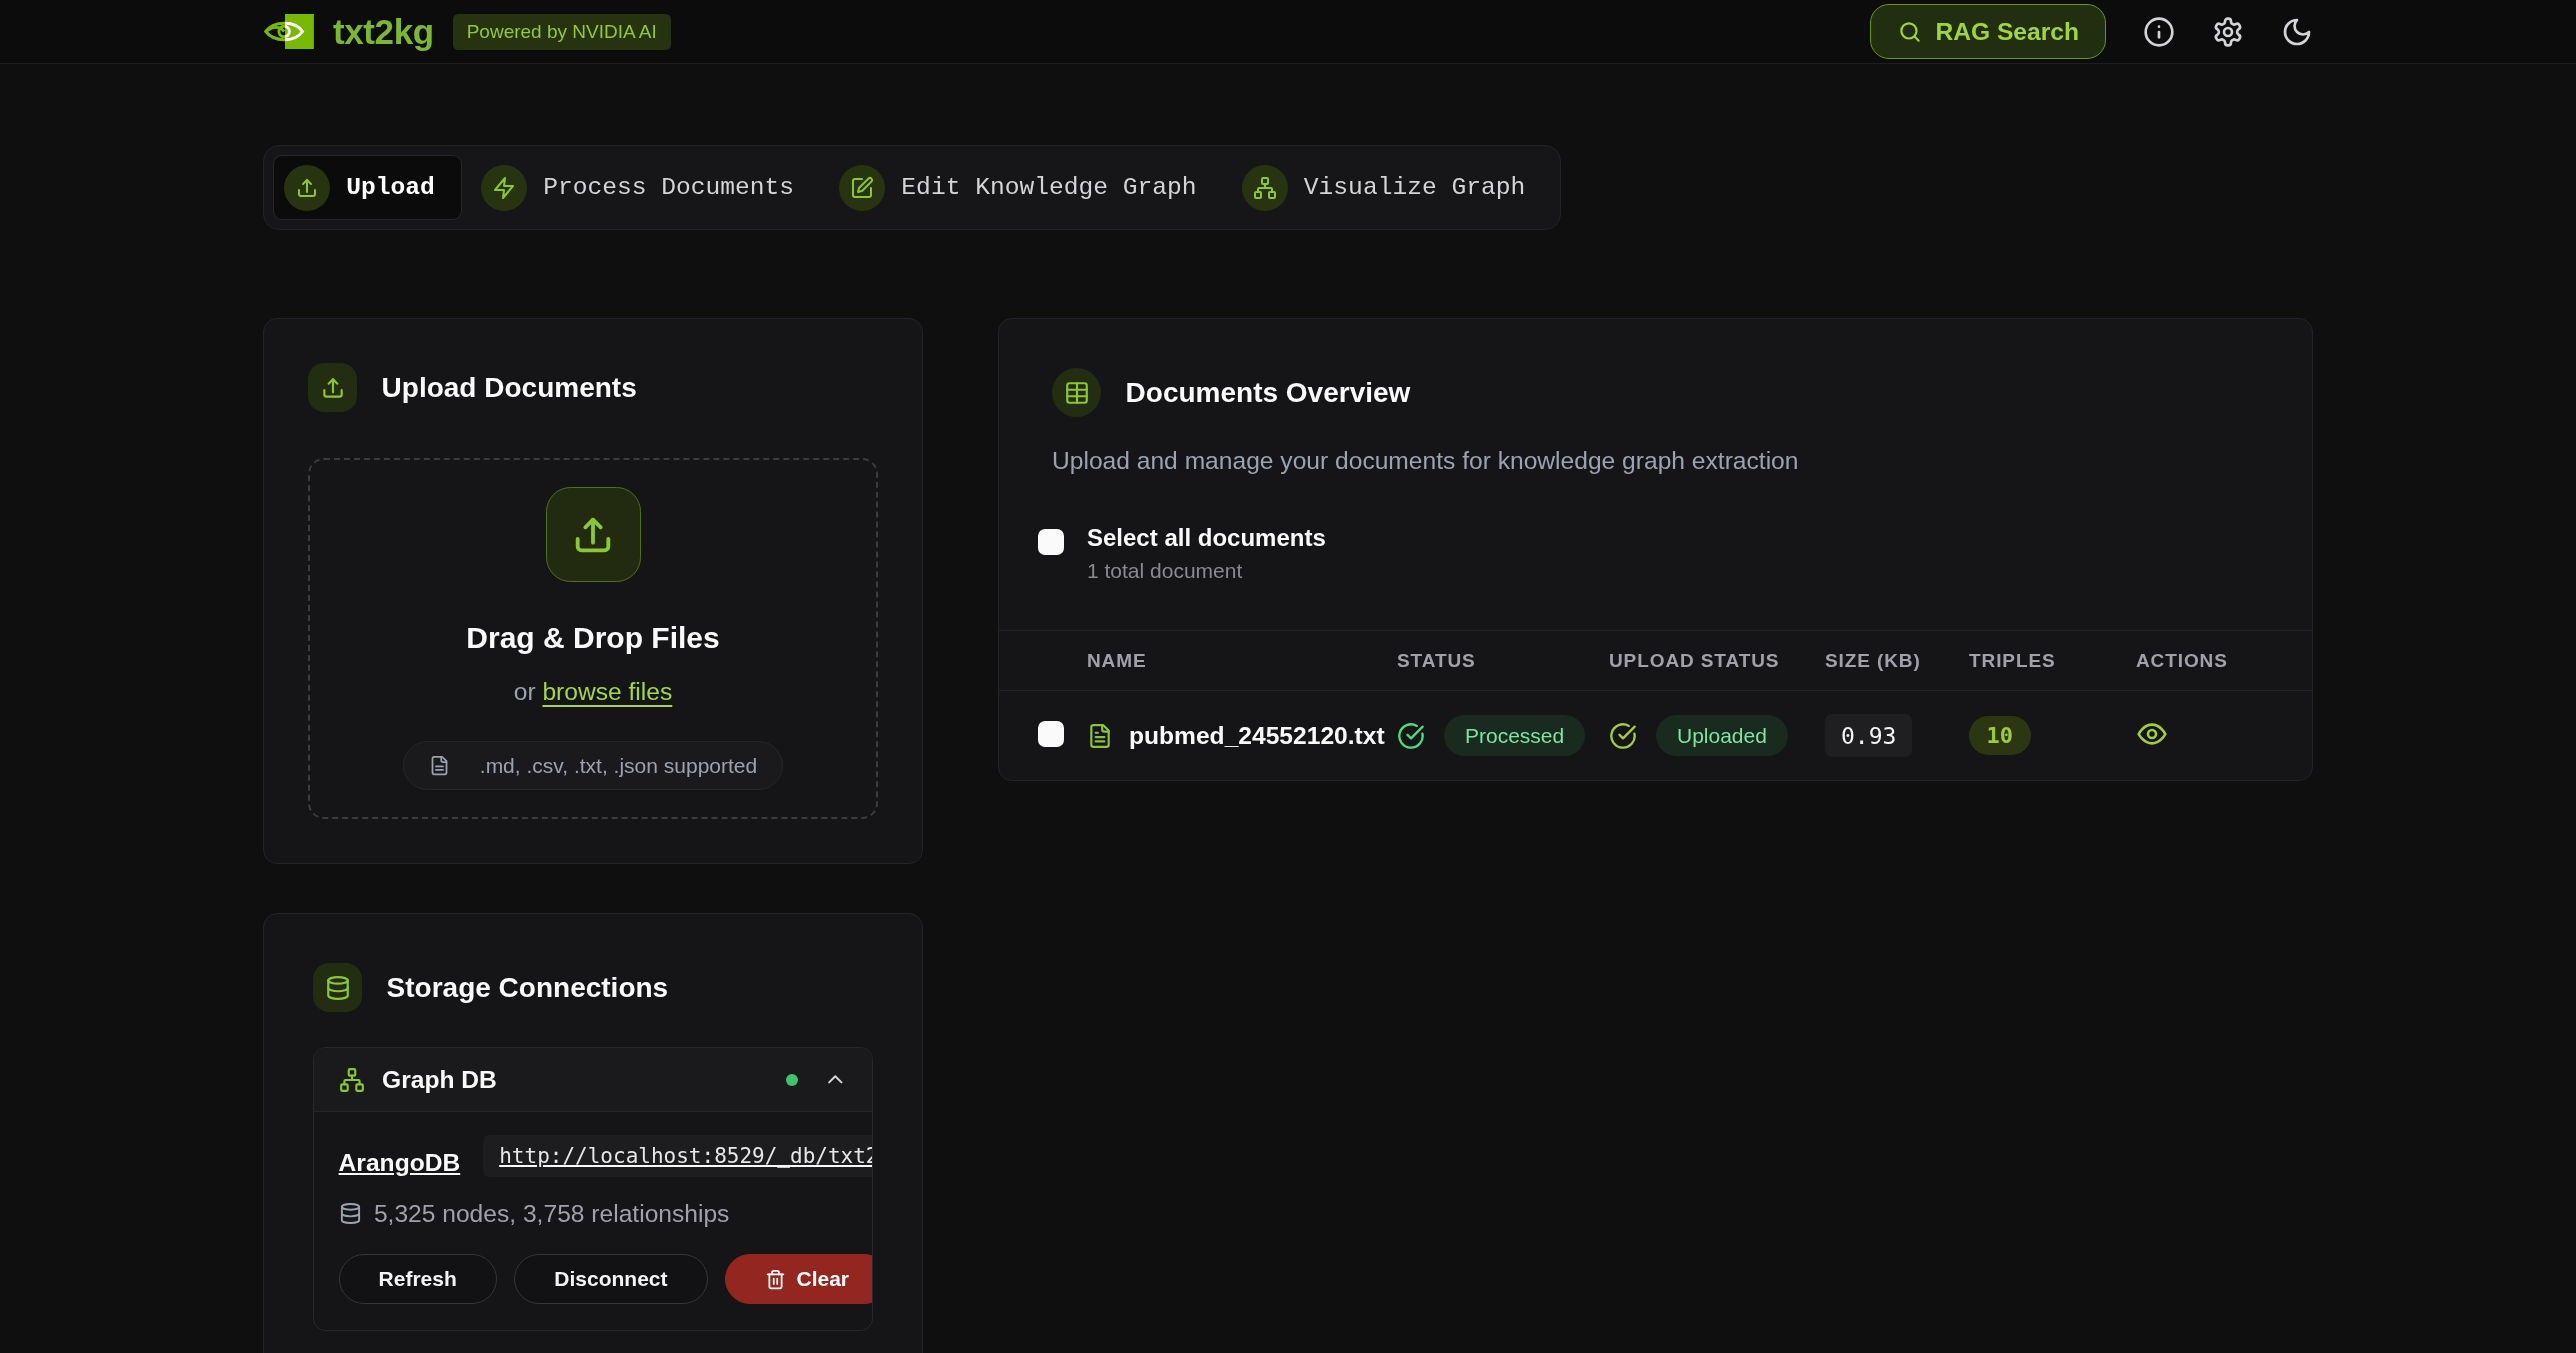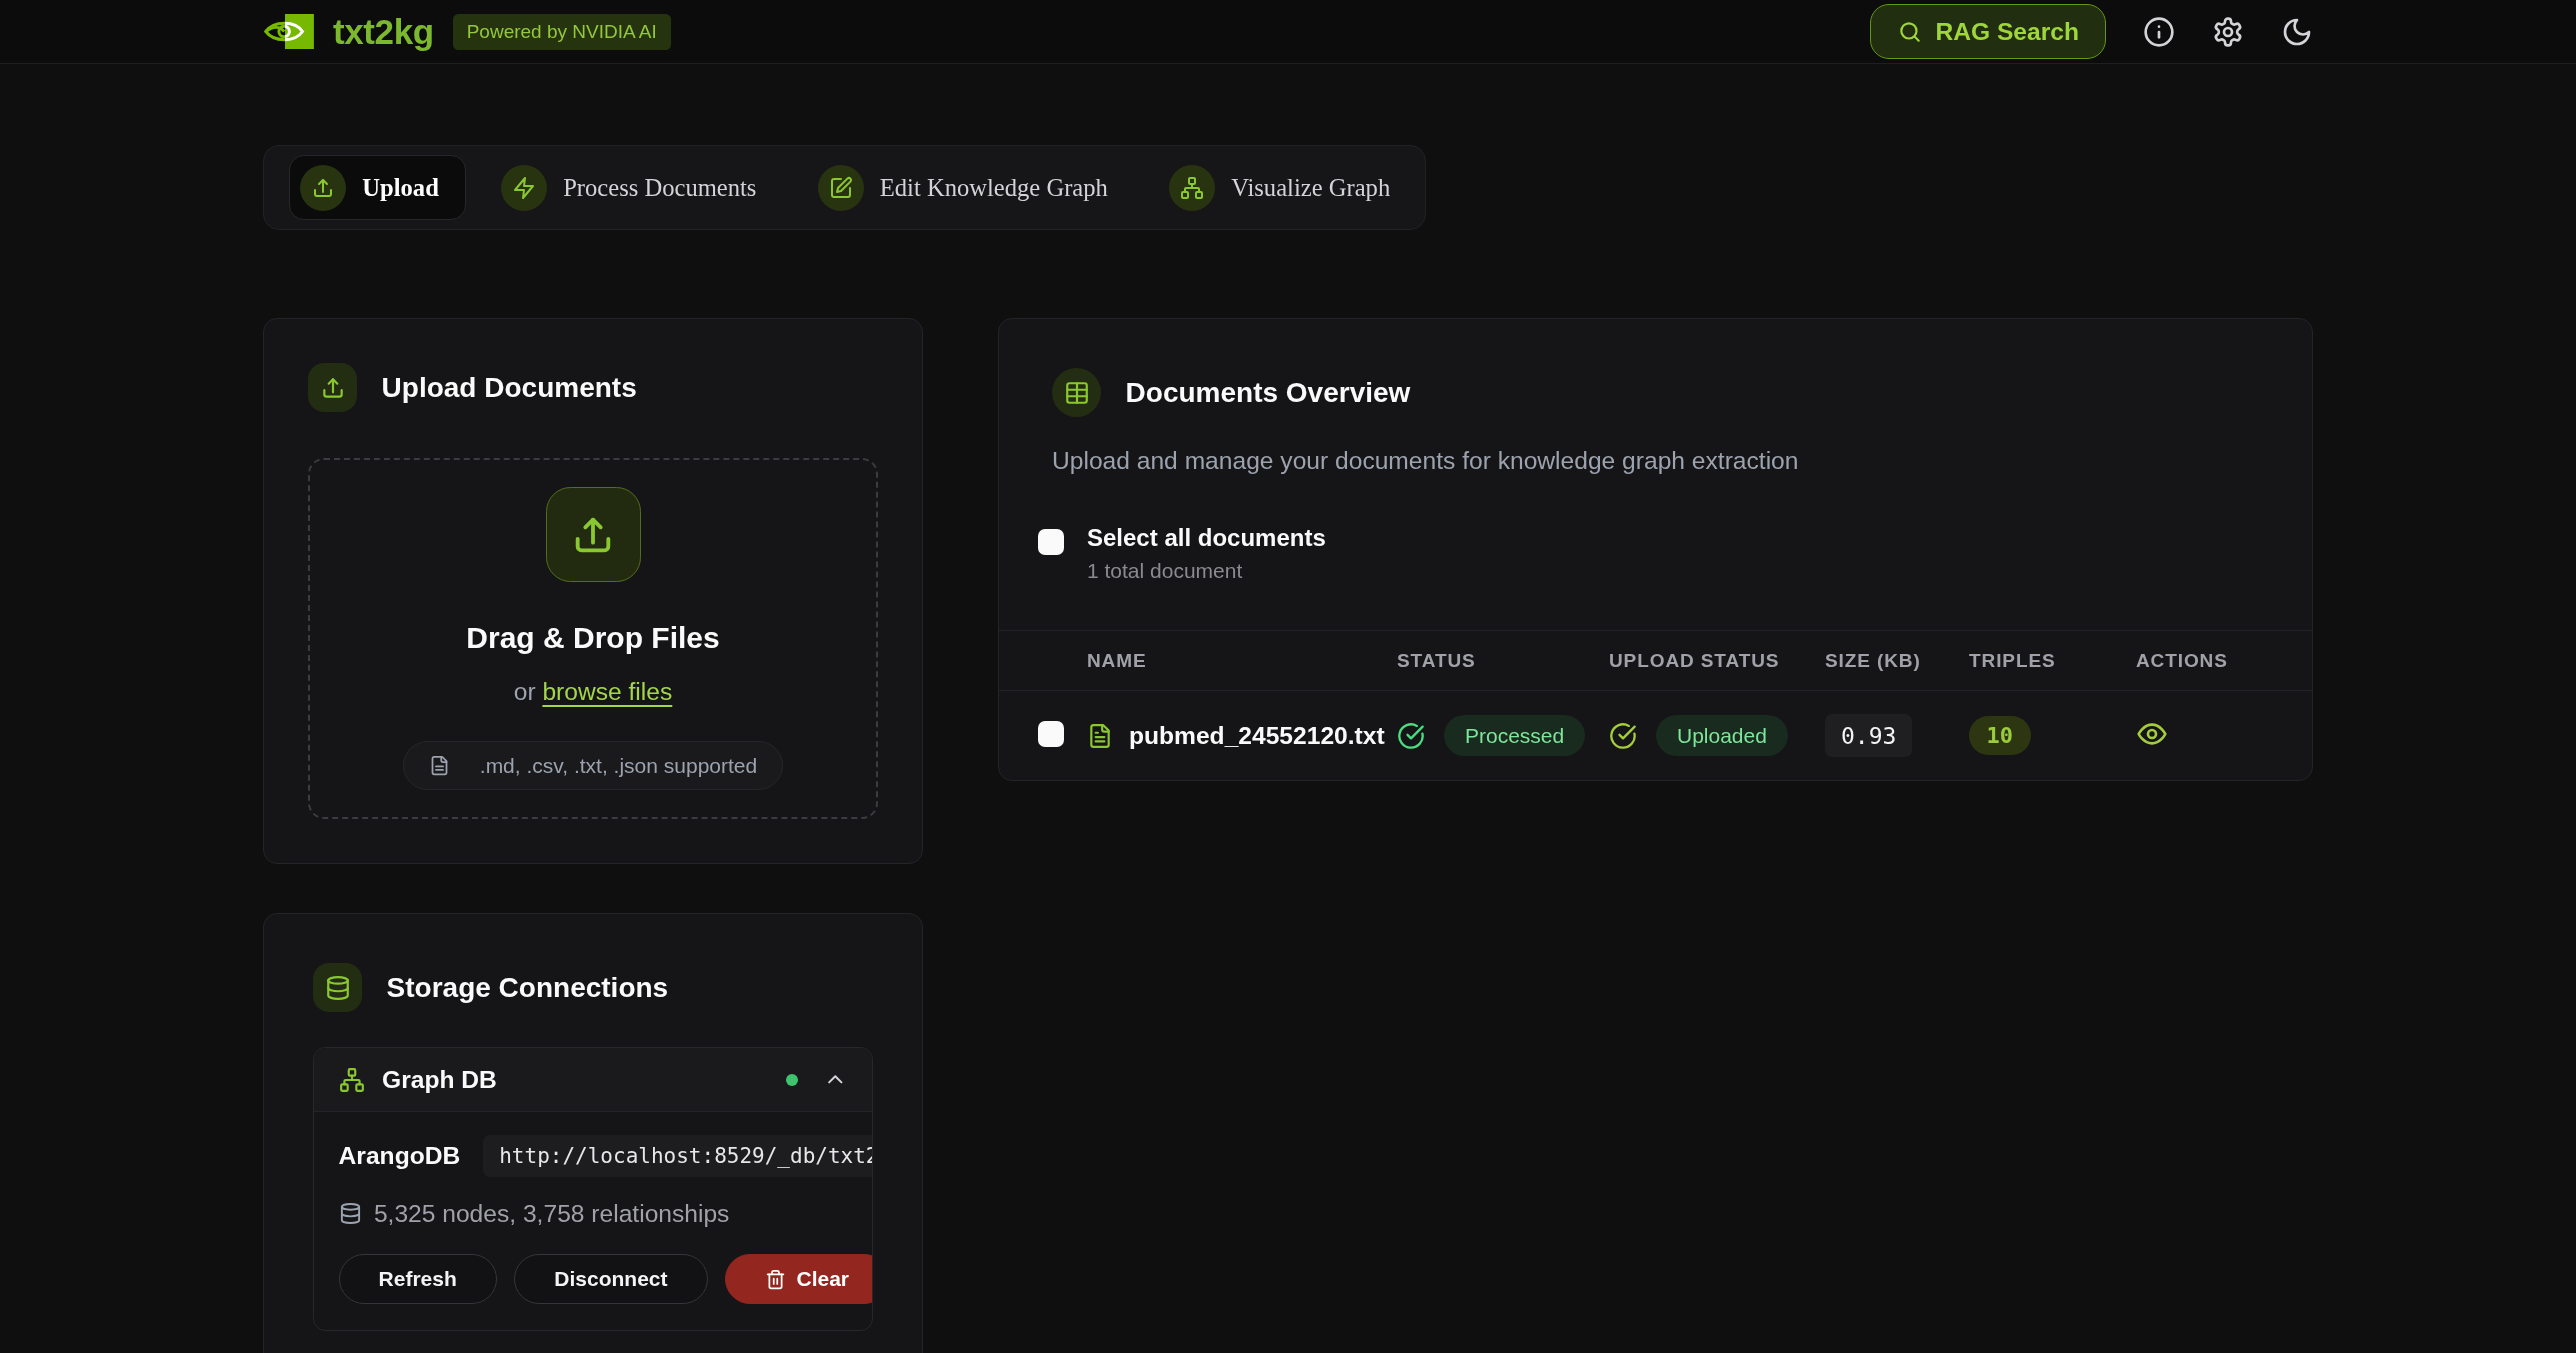--- a/index.html
+++ b/index.html
@@ -39,23 +39,23 @@
   
   .container { width:2050px; margin:0 auto; }
 
   
   .tabs {
     margin-top:81px; display:inline-flex; gap:8.8px;
     background:#161618; border:1.8px solid #222226; border-radius:16px; padding:8.8px;
   }
   .tab {
     display:flex; align-items:center; gap:16px;
-    padding:8.8px 26px 8.8px 10.5px; border-radius:15px;
+    padding:8.8px 26px 8.8px 10.5px; border-radius:9px;
     color:#d4d4d8; font-size:24.6px; font-weight:500;
-    background:none; border:none; cursor:pointer; font-family:Liberation Serif, serif;margin-left:16px;
+    background:none; border:none; cursor:pointer; font-family:Liberation Mono, monospace;
   }
   .tab.active { background:#0b0b0c; border:0.9px solid #27272b; color:#ffffff; font-weight:700; }
   .tab-ic {
     width:46px; height:46px; border-radius:50%; background:#283310;
     display:flex; align-items:center; justify-content:center; flex:none;
   }
   .tab-ic svg { width:24px; height:24px; stroke:#8ac832; }
 
   
   .main { display:flex; gap:75px; margin-top:88px; align-items:flex-start; }
@@ -146,21 +146,21 @@
   }
   .subcard-head.open { border-bottom:1.8px solid #242428; }
   .sub-left { display:flex; align-items:center; gap:17.5px; }
   .sub-left svg { width:26px; height:26px; stroke:#8ac832; }
   .sub-title { font-size:24.6px; font-weight:600; color:#fafafa; }
   .sub-right { display:flex; align-items:center; gap:24.6px; }
   .dot { width:12.3px; height:12.3px; border-radius:50%; }
   .dot-green { background:#3ec46d; }
   .chev svg { width:24.6px; height:24.6px; stroke:#d4d4d8; }
   .subcard-body { padding:23px 24.6px 26px 24.6px; }
-  .db-row { display:flex; align-items:center; gap:23px; }
+  .db-row { display:flex; align-items:flex-end; gap:23px;text-decoration:underline; }
   .db-provider { font-size:24.6px; font-weight:bold; }
   .db-url {
     background:#1d1d20; border-radius:7px; padding:8.8px 16px;
     font-family:"DejaVu Sans Mono", monospace; font-size:21px; color:#e7e7ea;
   }
   .db-stats { margin-top:23px; display:flex; align-items:center; gap:12.3px; color:#a1a1aa; font-size:24.6px; }
   .db-stats svg { width:23px; height:23px; stroke:#9ca3af; flex:none; }
   .db-actions { margin-top:26px; display:flex; align-items:center; gap:17.5px; }
   .btn {
     border:1.8px solid #36363a; background:#121214; color:#f4f4f5;

